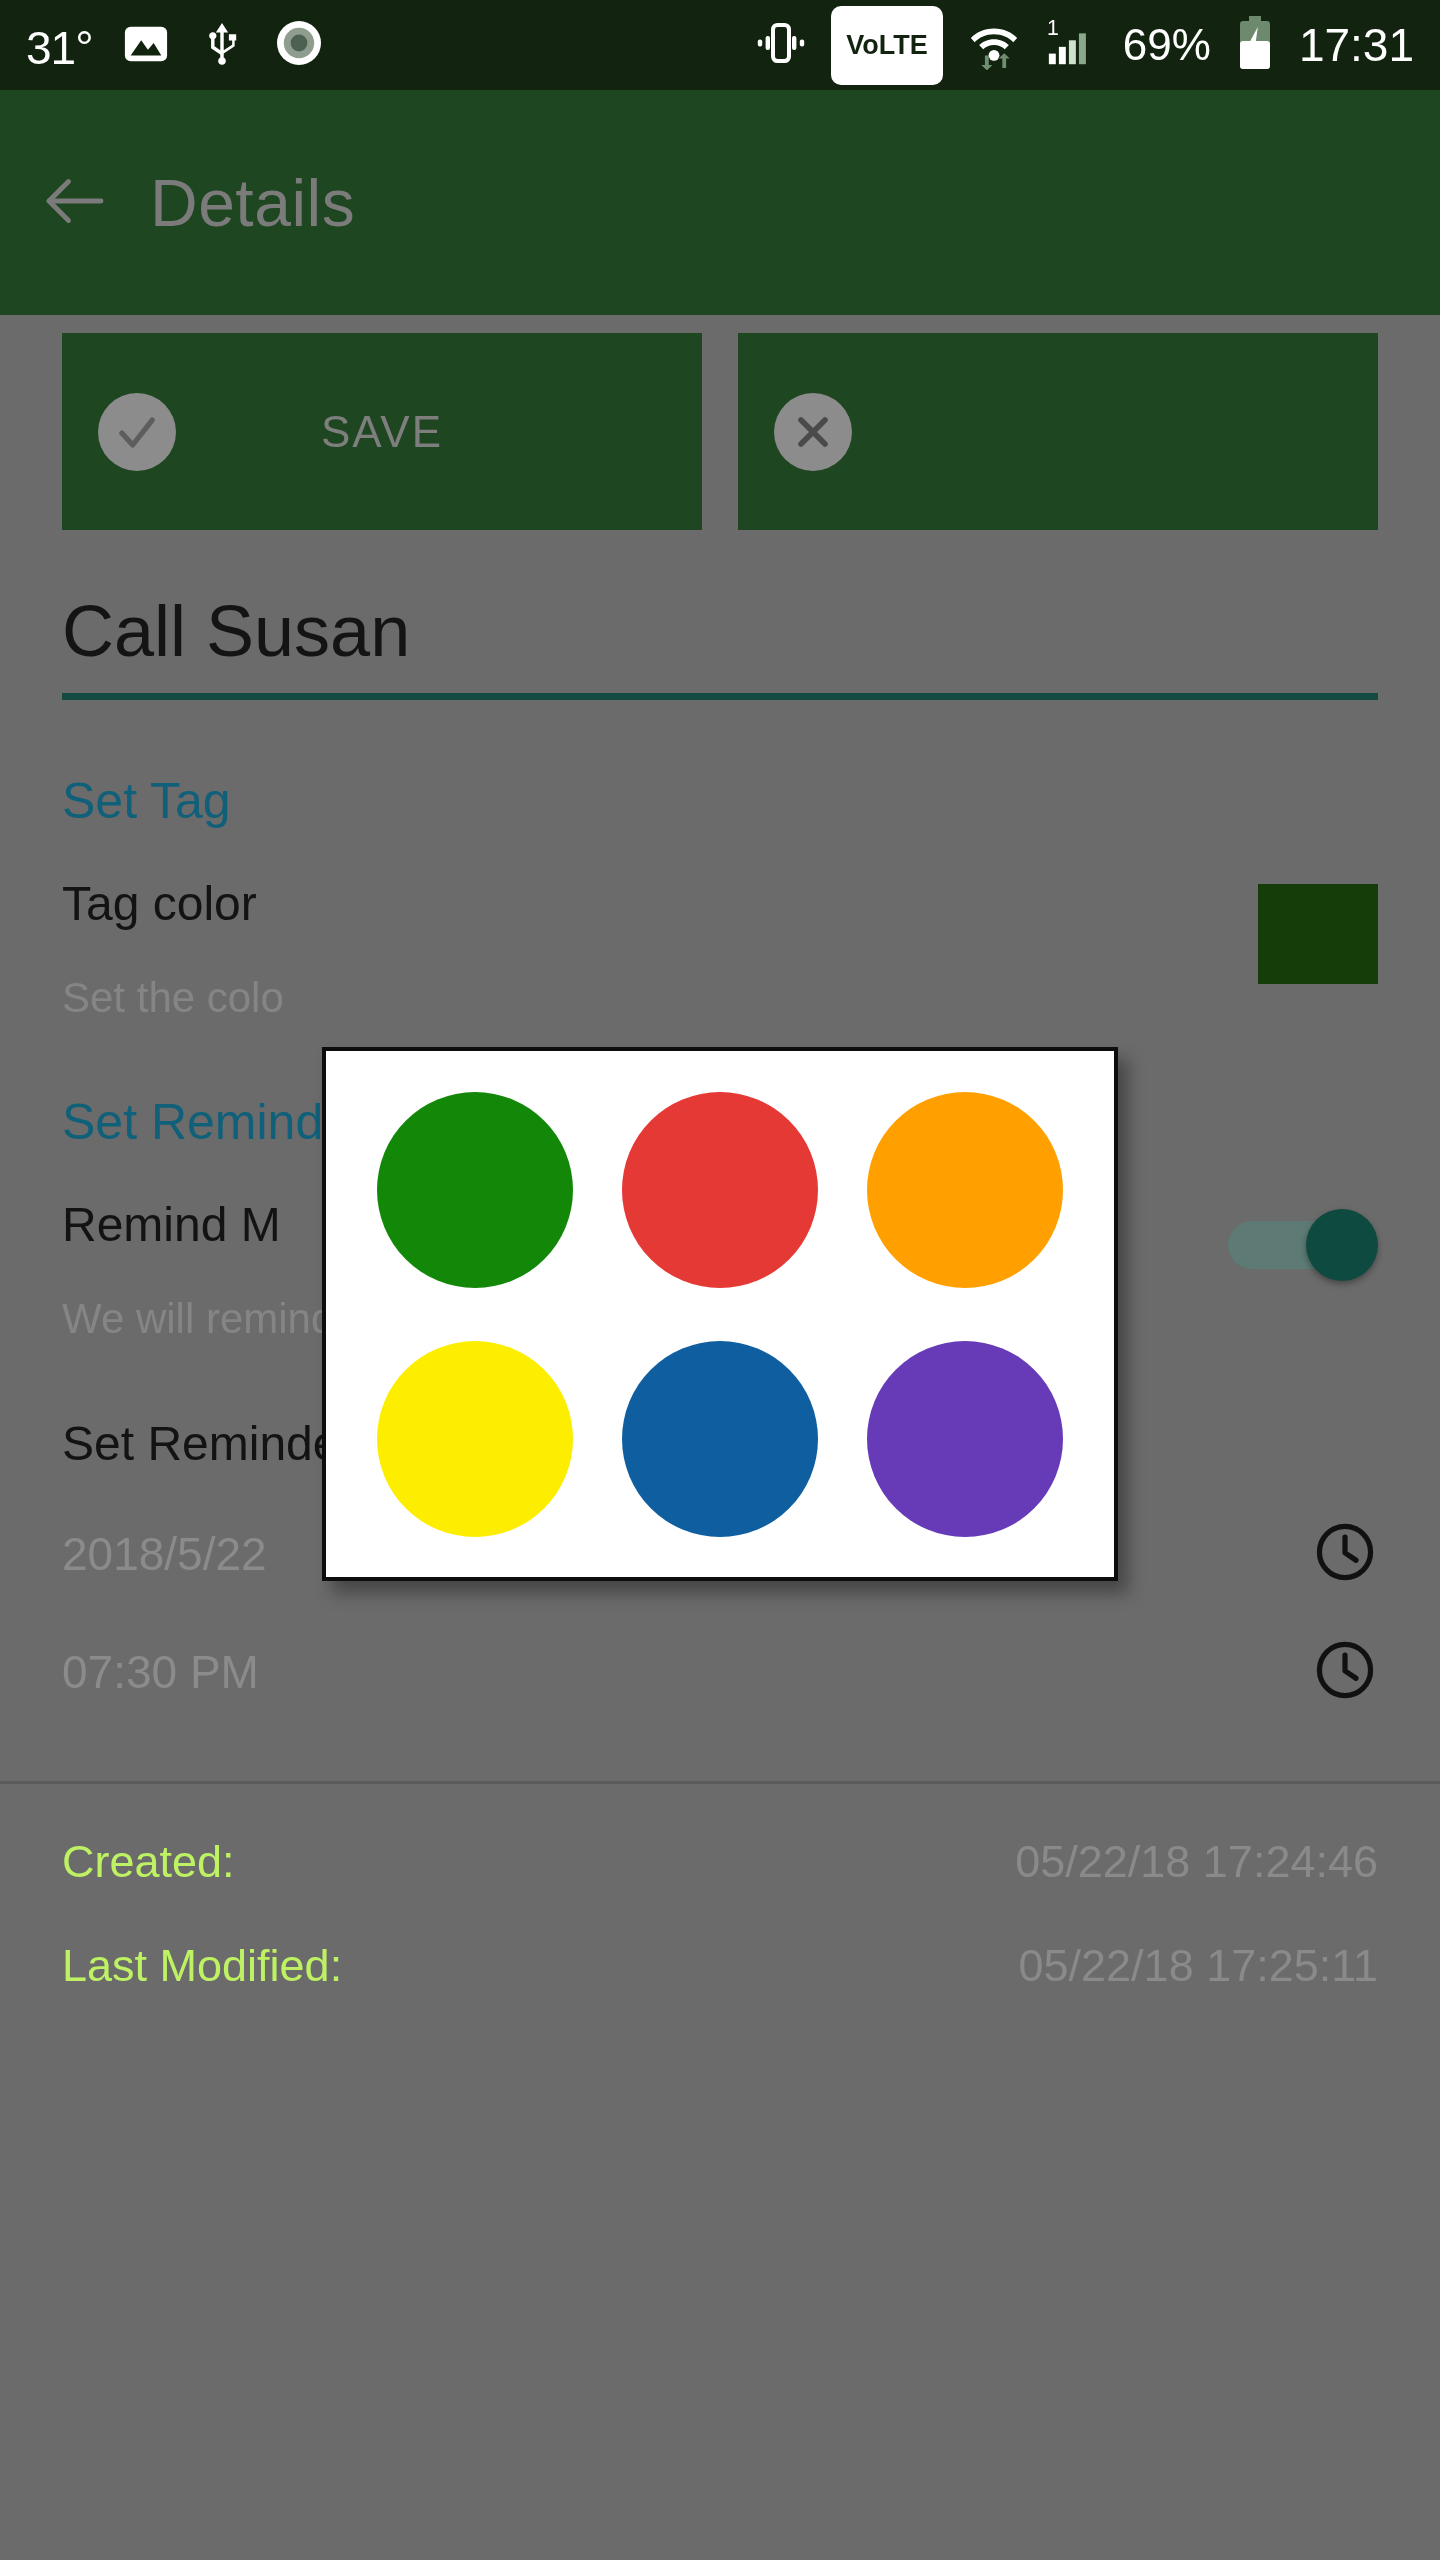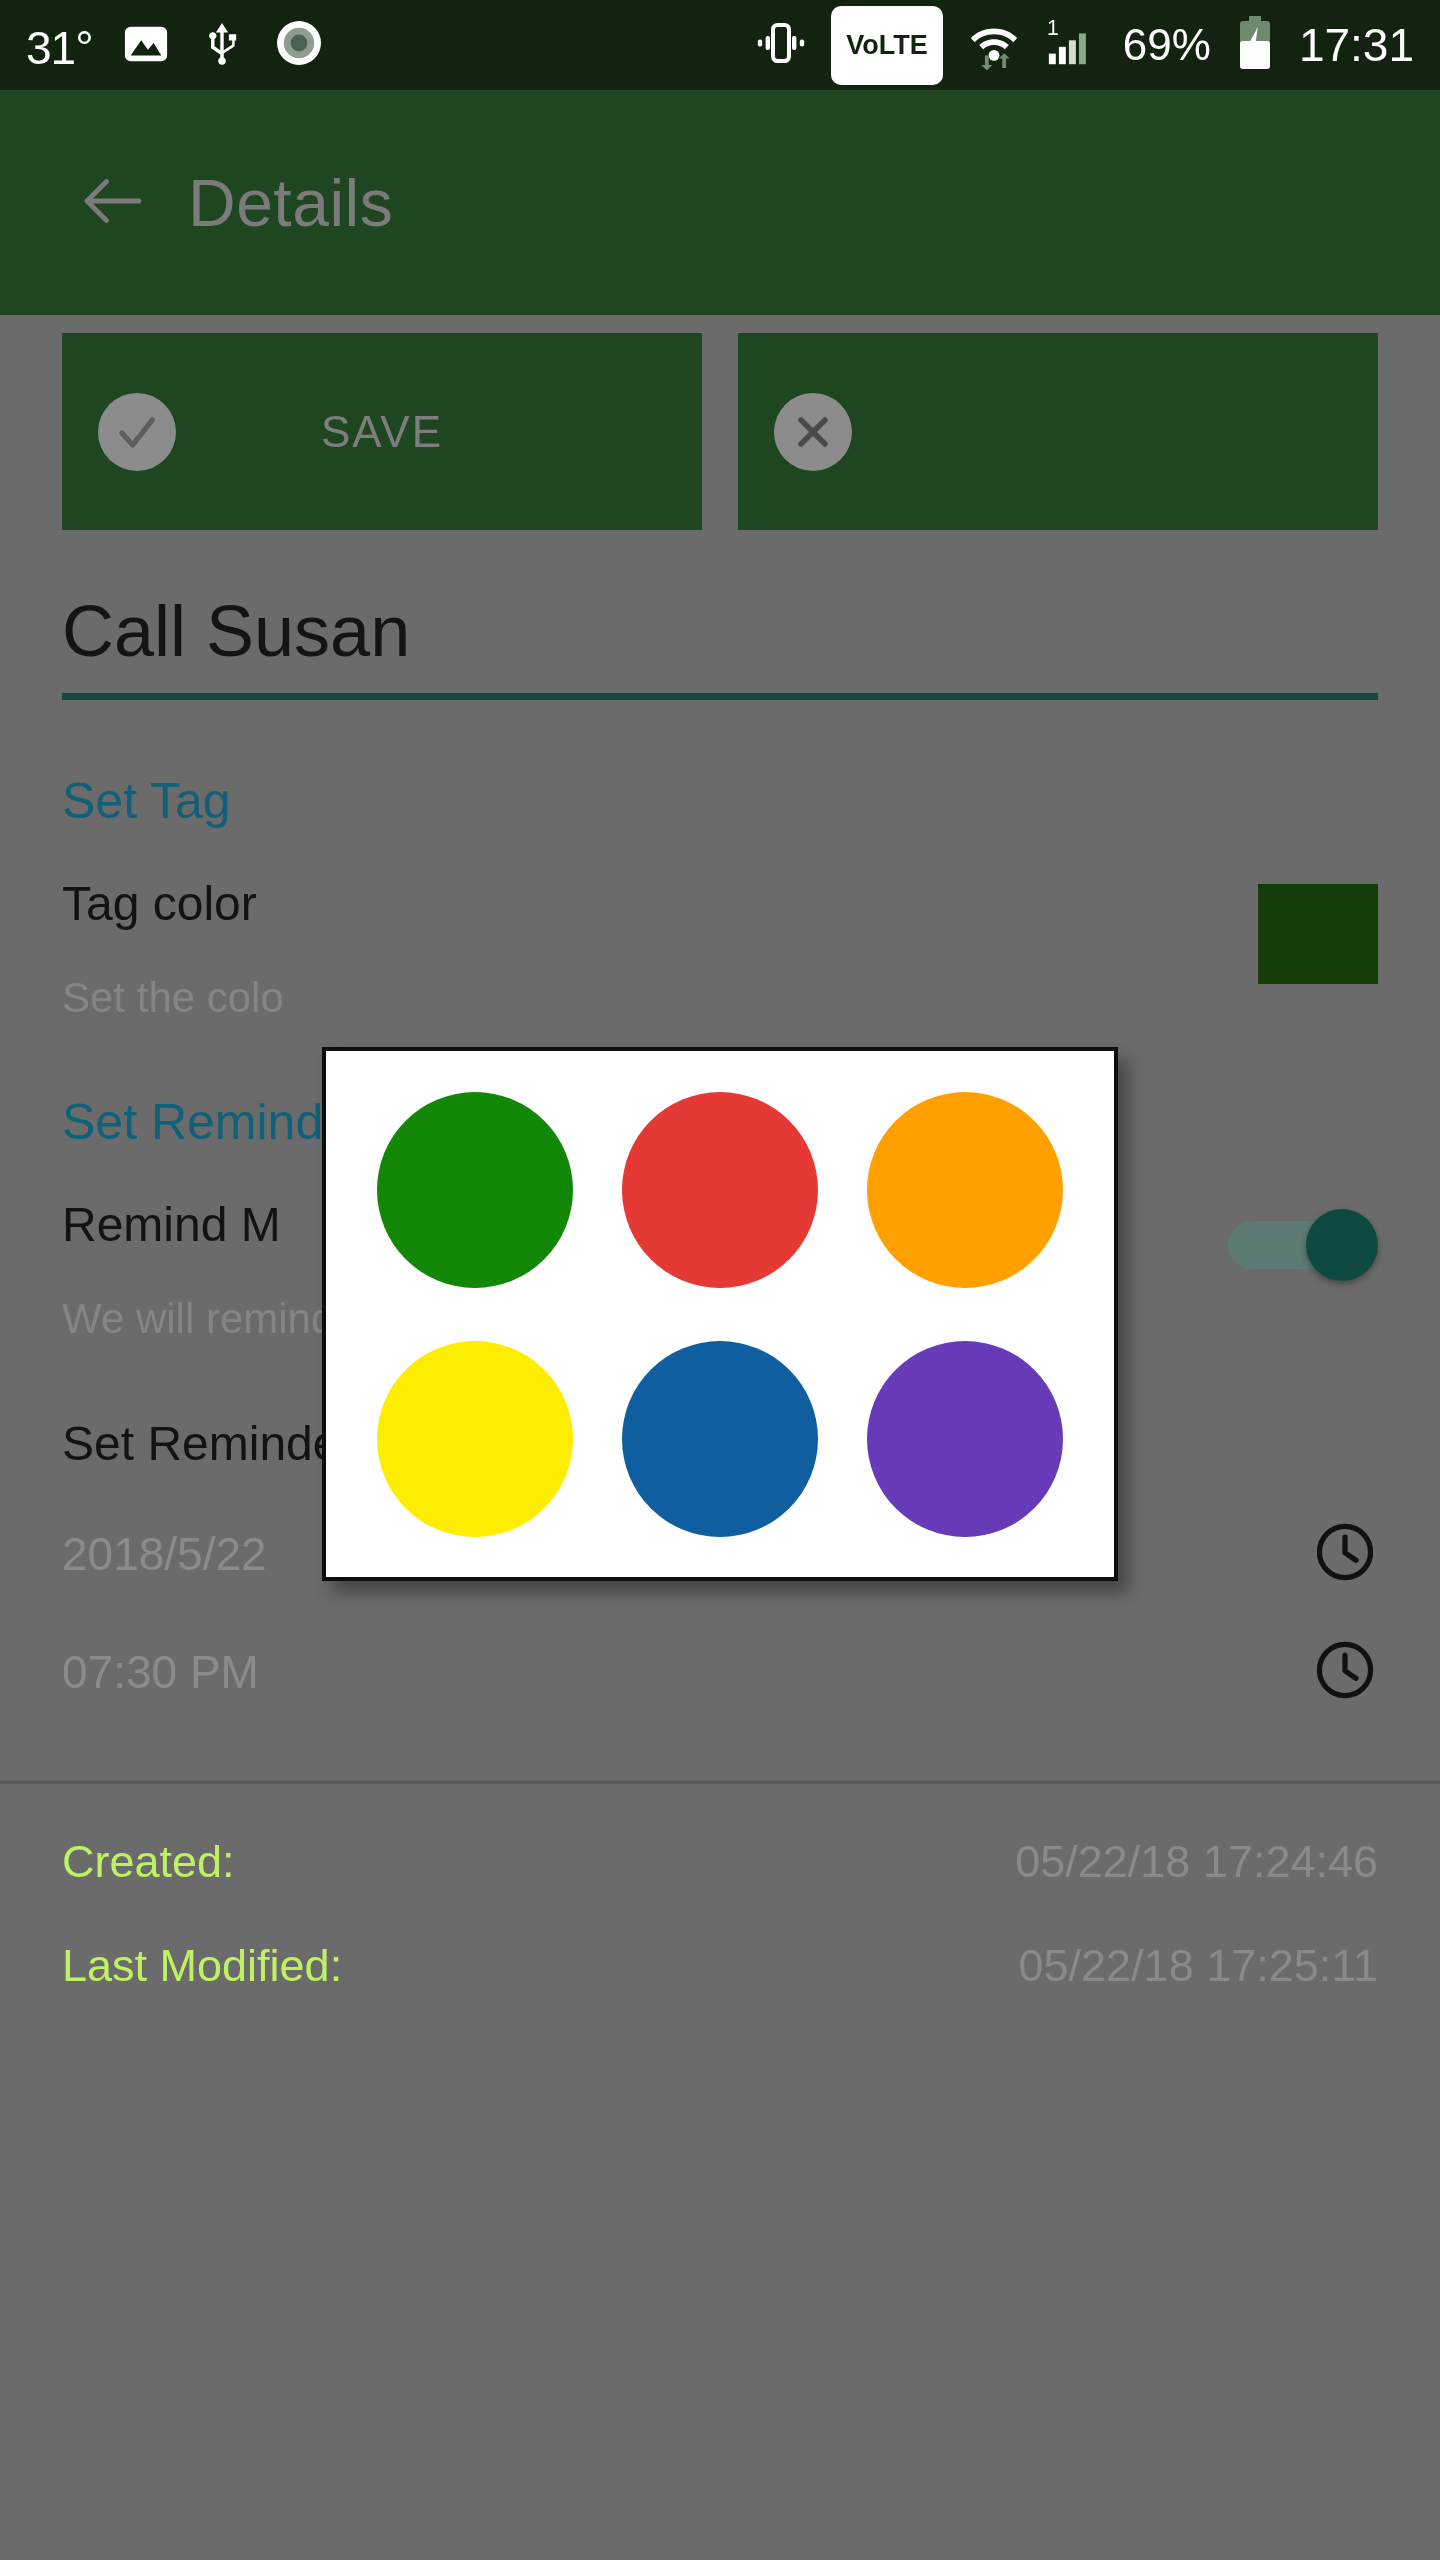--- a/index.html
+++ b/index.html
@@ -32,21 +32,20 @@
     color:#12240f; font-size:27px; font-weight:bold; line-height:1;
     padding:20px 9px; letter-spacing:0px;
   }
 
   
   #app-bar{
     position:absolute; top:90px; left:0; width:1440px; height:225px;
     background:#1e4620;
     display:flex; align-items:center;
     z-index:30;
-    padding-left:38px;
   }
   #back-button{ width:150px; display:flex; align-items:center; justify-content:center; }
   #app-title{
     font-size:66px; color:#7b7b7b; font-weight:400; letter-spacing:0.5px;
   }
 
   
   #content{
     position:absolute; top:315px; left:0; width:1440px; height:2245px;
     background:#6b6b6b;

